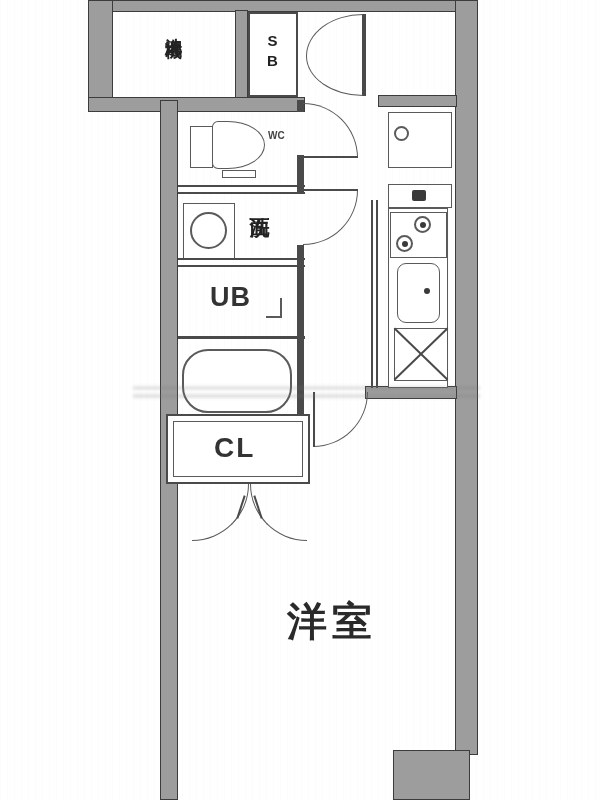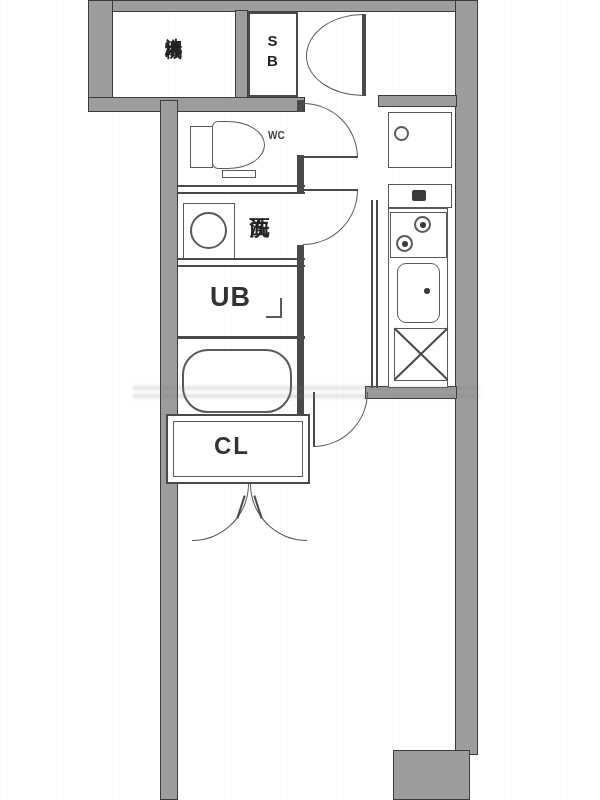--- a/index.html
+++ b/index.html
@@ -88,25 +88,26 @@
   <div class="circle" style="left:396px;top:235px;width:17px;height:17px;"></div>
   <div class="dot" style="left:402px;top:241px;width:6px;height:6px;"></div>
   <div class="thinbox" style="left:397px;top:263px;width:43px;height:60px;border-radius:9px;"></div>
   <div class="dot" style="left:424px;top:288px;width:6px;height:6px;"></div>
   <div class="thinbox" style="left:394px;top:328px;width:54px;height:53px;"></div>
   <div class="diag" style="left:394px;top:353px;width:74px;height:2px;transform:rotate(44deg);transform-origin:center;margin-left:-10px;"></div>
   <div class="diag" style="left:394px;top:353px;width:74px;height:2px;transform:rotate(-44deg);transform-origin:center;margin-left:-10px;"></div>
 
   <div class="box" style="left:166px;top:414px;width:144px;height:70px;"></div>
   <div class="thinbox" style="left:173px;top:421px;width:130px;height:56px;"></div>
-  <span class="htext" style="left:214px;top:432px;font-size:24px;font-weight:bold;letter-spacing:2px;color:#333;">CL</span>
+  <span class="htext" style="left:214px;top:432px;font-size:28px;font-weight:bold;letter-spacing:2px;color:#333;">CL</span>
   <div class="arc br" style="left:192px;top:484px;width:57px;height:57px;"></div>
   <div class="arc bl" style="left:250px;top:484px;width:57px;height:57px;"></div>
   <div class="diag" style="left:240px;top:495px;width:2px;height:24px;transform:rotate(18deg);"></div>
   <div class="diag" style="left:257px;top:495px;width:2px;height:24px;transform:rotate(-18deg);"></div>
 
   <div class="arc br" style="left:313px;top:392px;width:55px;height:55px;"></div>
   <div class="ln" style="left:313px;top:392px;width:2px;height:55px;"></div>
 
+  <span class="htext" style="left:287px;top:594px;font-size:40px;font-weight:bold;letter-spacing:5px;color:#2a2a2a;">洋室</span>
 
   <div id="watermark"></div>
 
 </div>
 
 </body></html>

